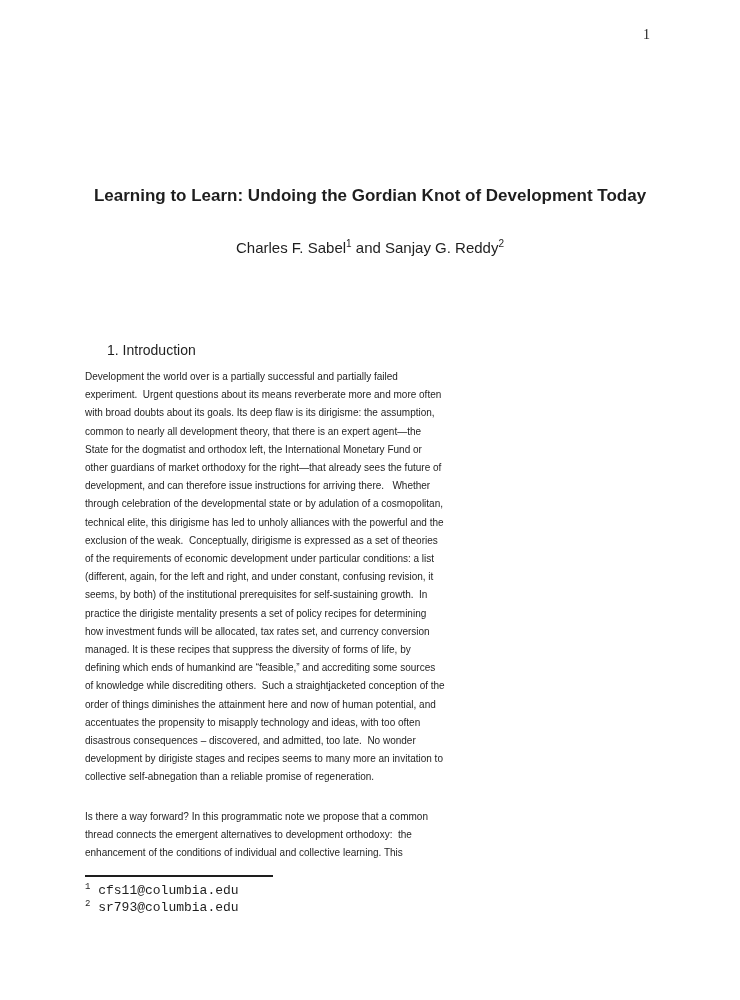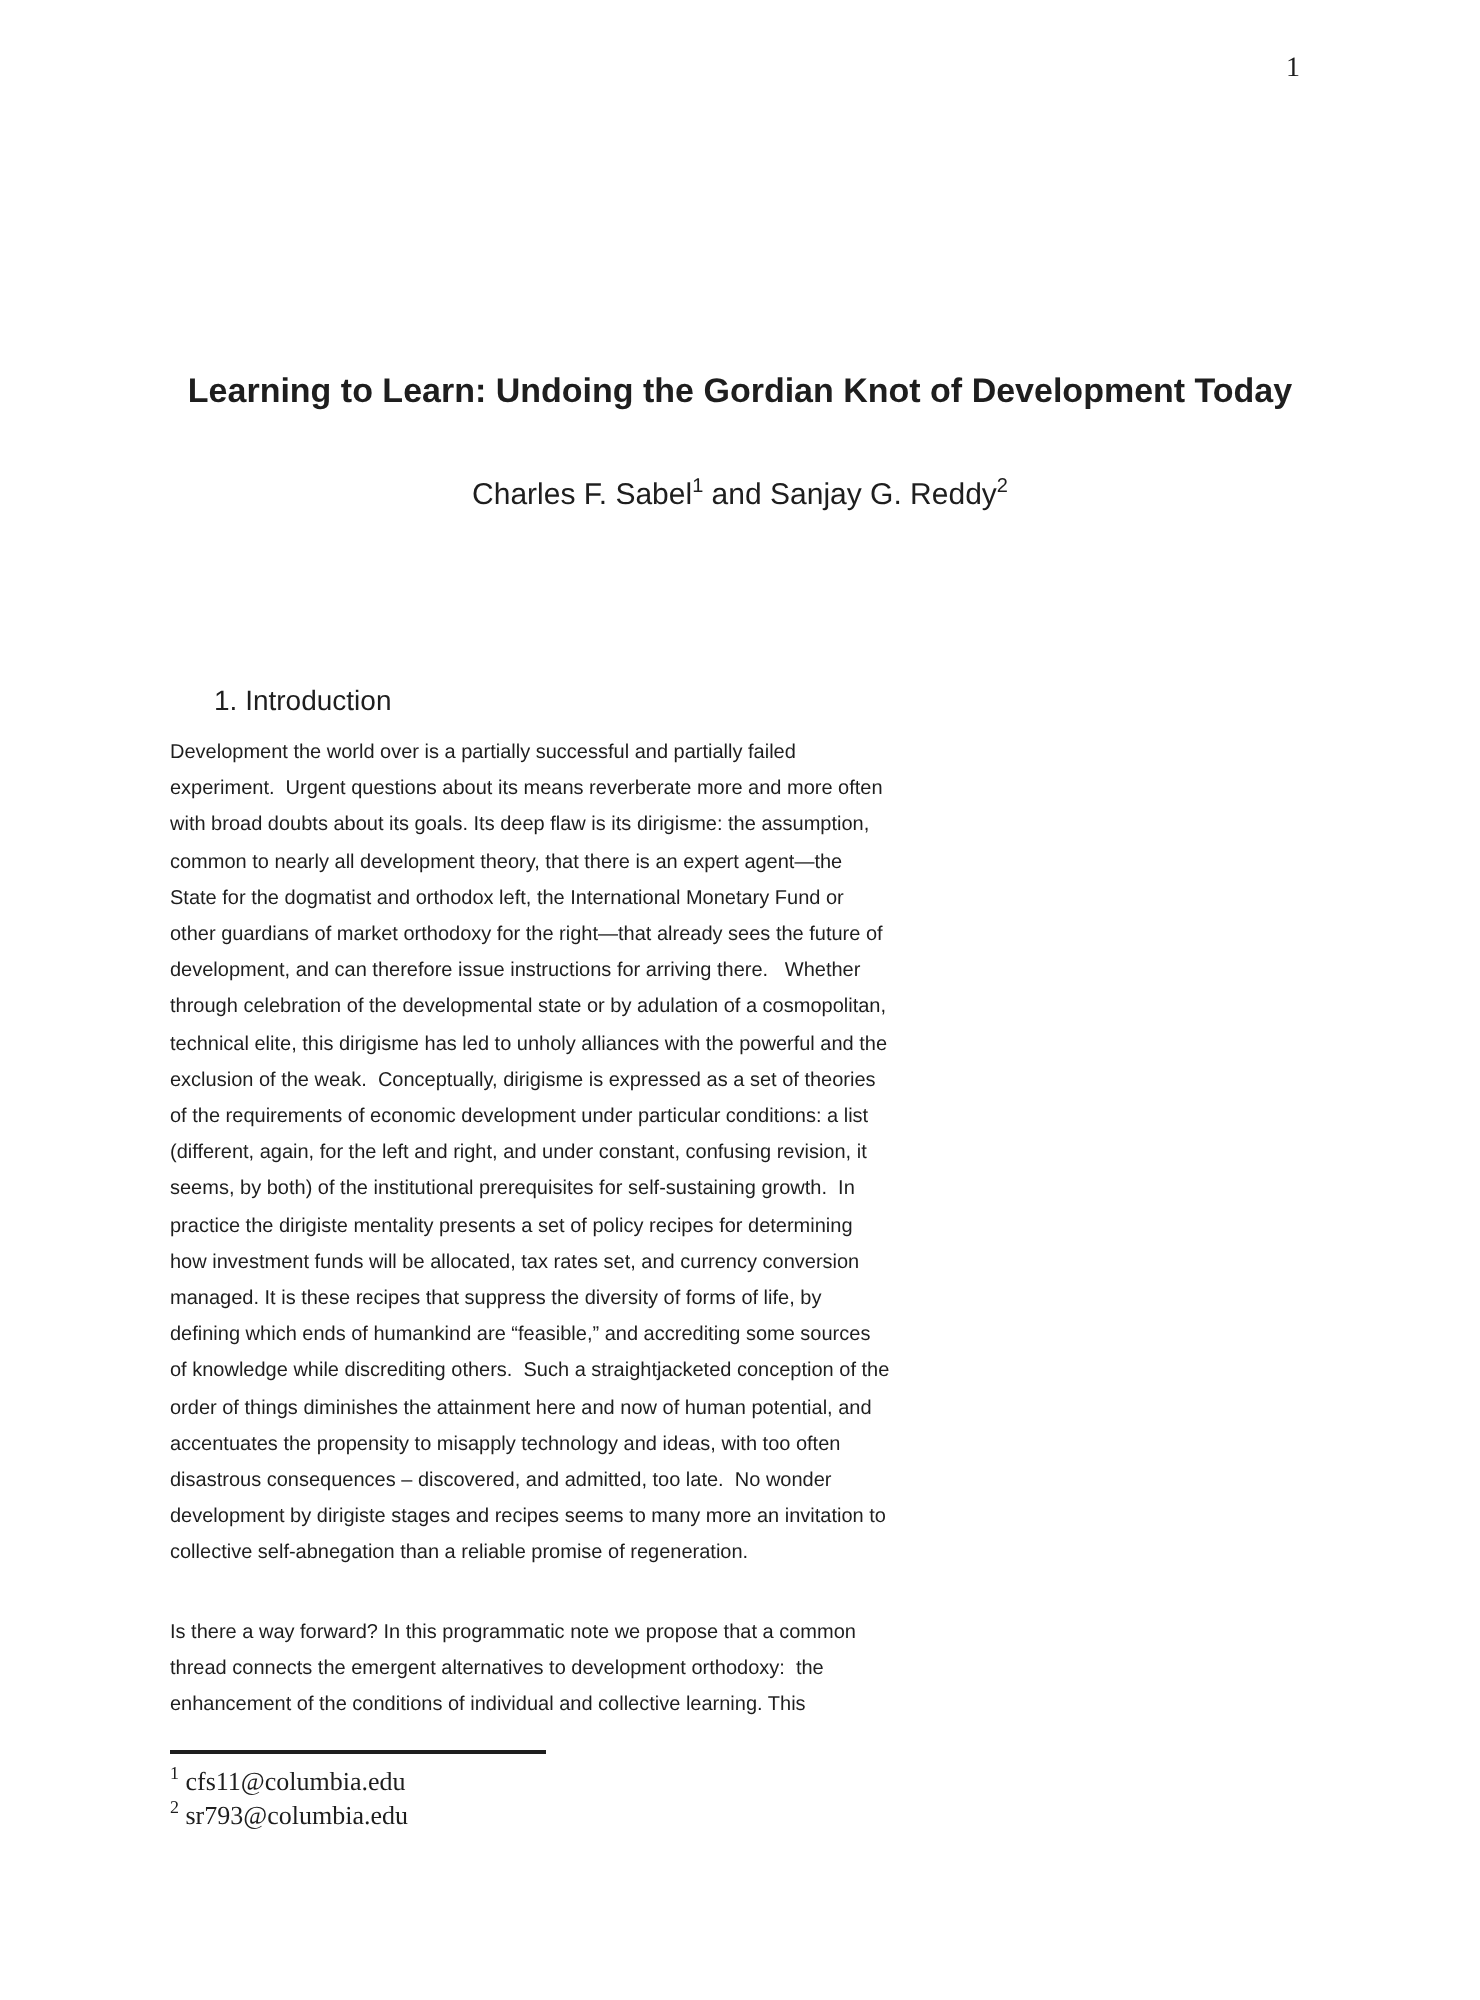--- a/index.html
+++ b/index.html
@@ -70,21 +70,21 @@
     position: absolute;
     top: 875px;
     left: 85px;
     width: 188px;
     height: 2px;
     background: #1e1e1e;
   }
   .footnote {
     position: absolute;
     left: 85px;
-    font-family: Liberation Serif, serif;
+    font-family: Liberation Mono, monospace;
     font-size: 13px;
     white-space: pre;
   }
   .footnote sup {
     font-size: 9px;
     line-height: 0;
     vertical-align: super;
   }
   .f1 { top: 883px; }
   .f2 { top: 900px; }

